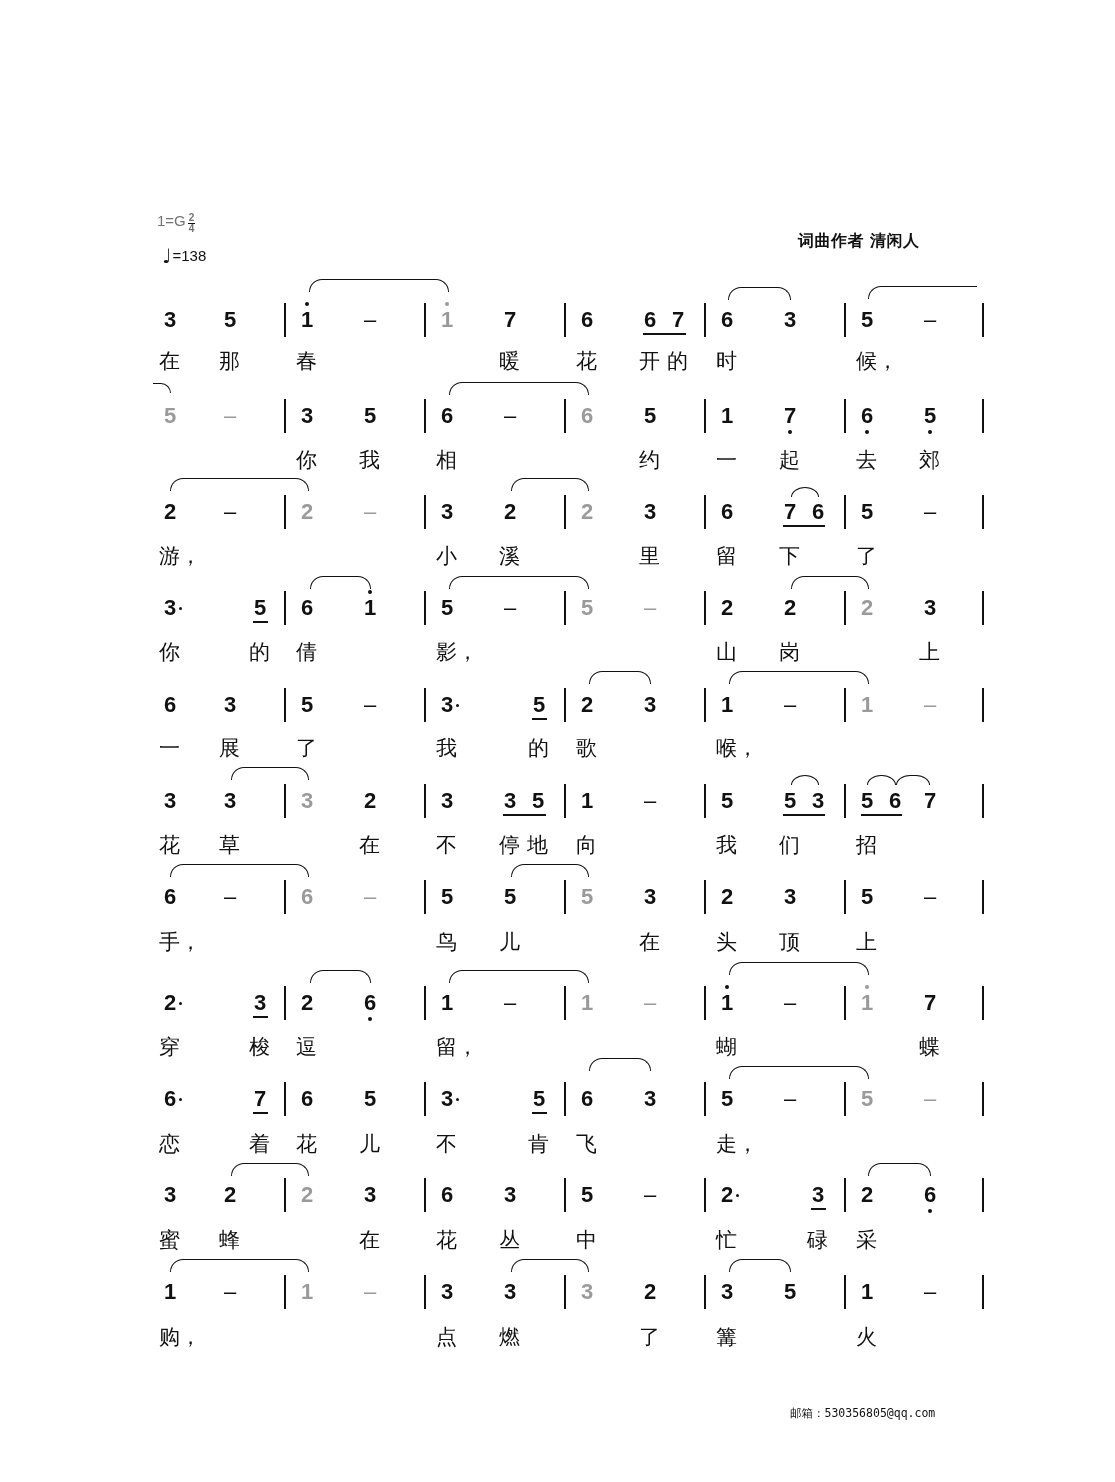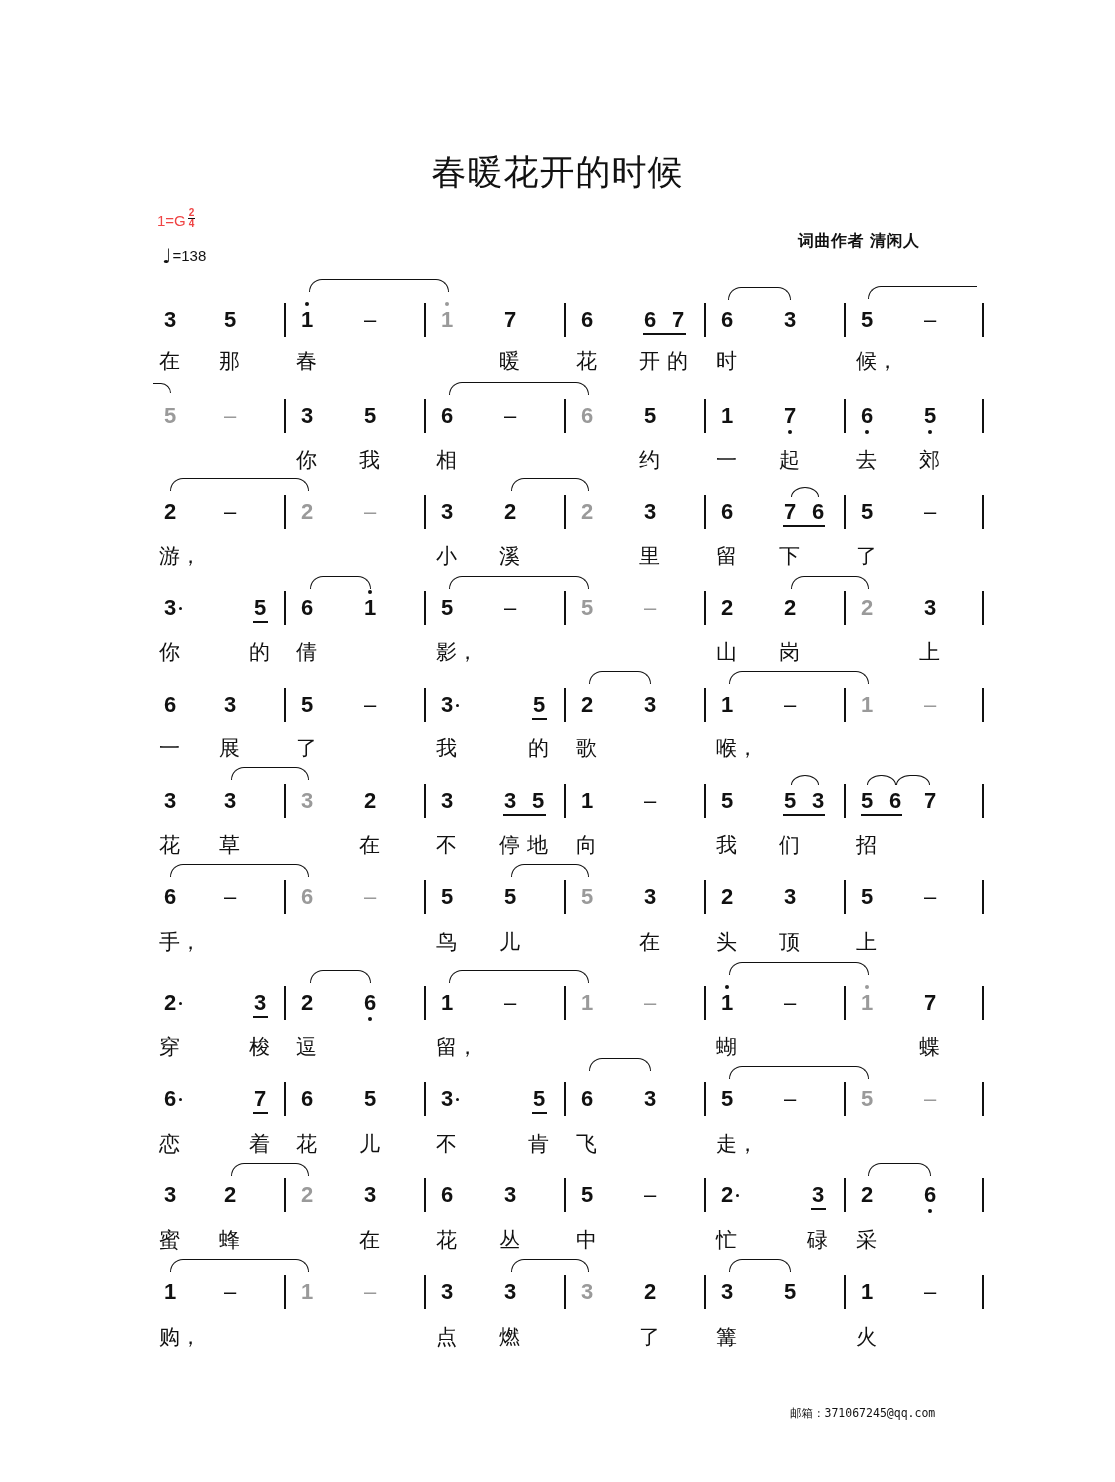--- a/index.html
+++ b/index.html
@@ -1,20 +1,20 @@
 <!DOCTYPE html>
 <html><head>
 <meta charset="utf-8">
 <style>
   html, body { margin:0; padding:0; background:#ffffff; }
   .page { position:relative; width:1115px; height:1482px; background:#ffffff; overflow:hidden; color:#111111; }
   .title { position:absolute; left:0; width:1115px; top:152px; text-align:center;
            font-family:"DejaVu Sans", sans-serif; font-size:35px; line-height:40px; letter-spacing:1px; color:#111; }
   .key { position:absolute; left:157px; top:208px; height:26px; font-family:"Liberation Sans", sans-serif;
-         font-size:15px; line-height:26px; color:#ef4444; display:flex; align-items:flex-start; }
+         font-size:15px; line-height:26px; color:#737373; display:flex; align-items:flex-end; }
   .frac { display:inline-flex; flex-direction:column; align-items:center; margin-left:2px; font-size:10px; line-height:10px; font-weight:bold; }
   .frac .num { border-bottom:1px solid #111; padding:0 1px; }
   .tempo { position:absolute; left:162px; top:245px; height:22px; font-family:"Liberation Sans", sans-serif;
            font-size:15px; line-height:22px; color:#111; display:flex; align-items:center; }
   .tempo .qn { font-family:"DejaVu Sans", sans-serif; font-size:20px; line-height:22px; margin-right:1px; }
   .credit { position:absolute; left:798px; top:230px; font-family:"DejaVu Sans", sans-serif; font-weight:bold;
             font-size:16px; line-height:22px; color:#111; white-space:pre; letter-spacing:0.5px; }
   .footer { position:absolute; left:790px; top:1405px; font-family:"DejaVu Sans Mono", monospace;
             font-size:11.5px; line-height:16px; color:#111; white-space:pre; }
 
@@ -34,21 +34,20 @@
   .tie.short { height:10px; border-radius:14px 14px 0 0 / 10px 10px 0 0; }
   .tie.open-end { border-right:none; border-top-right-radius:0; }
   .tie.open-start { border-left:none; border-top-left-radius:0; border-top-right-radius:12px; }
   .lyric { position:absolute; height:24px; margin-top:-12px; font-family:"DejaVu Sans", sans-serif;
            font-size:21px; line-height:24px; color:#111; white-space:pre; }
 </style>
 </head>
 <body>
 
 <div class="page">
-  <div class="title">春暖花开的时候</div>
 
   <div class="key">
     <span>1=G</span>
     <span class="frac">
       <span class="num">2</span>
       <span class="den">4</span>
     </span>
   </div>
 
   <div class="tempo">
@@ -403,14 +402,14 @@
         <div class="note dash" style="left: 930px; top: 1292px;"><span class="digit">–</span></div>
         <span class="lyric" style="left: 159px; top: 1337px;">购，</span>
         <span class="lyric" style="left: 436px; top: 1337px;">点</span>
         <span class="lyric" style="left: 499px; top: 1337px;">燃</span>
         <span class="lyric" style="left: 639px; top: 1337px;">了</span>
         <span class="lyric" style="left: 716px; top: 1337px;">篝</span>
         <span class="lyric" style="left: 856px; top: 1337px;">火</span>
       </div>
     </div>
 
-  <div class="footer">邮箱：371067245@qq.com</div>
+  <div class="footer">邮箱：530356805@qq.com</div>
 </div>
 
 </body></html>

